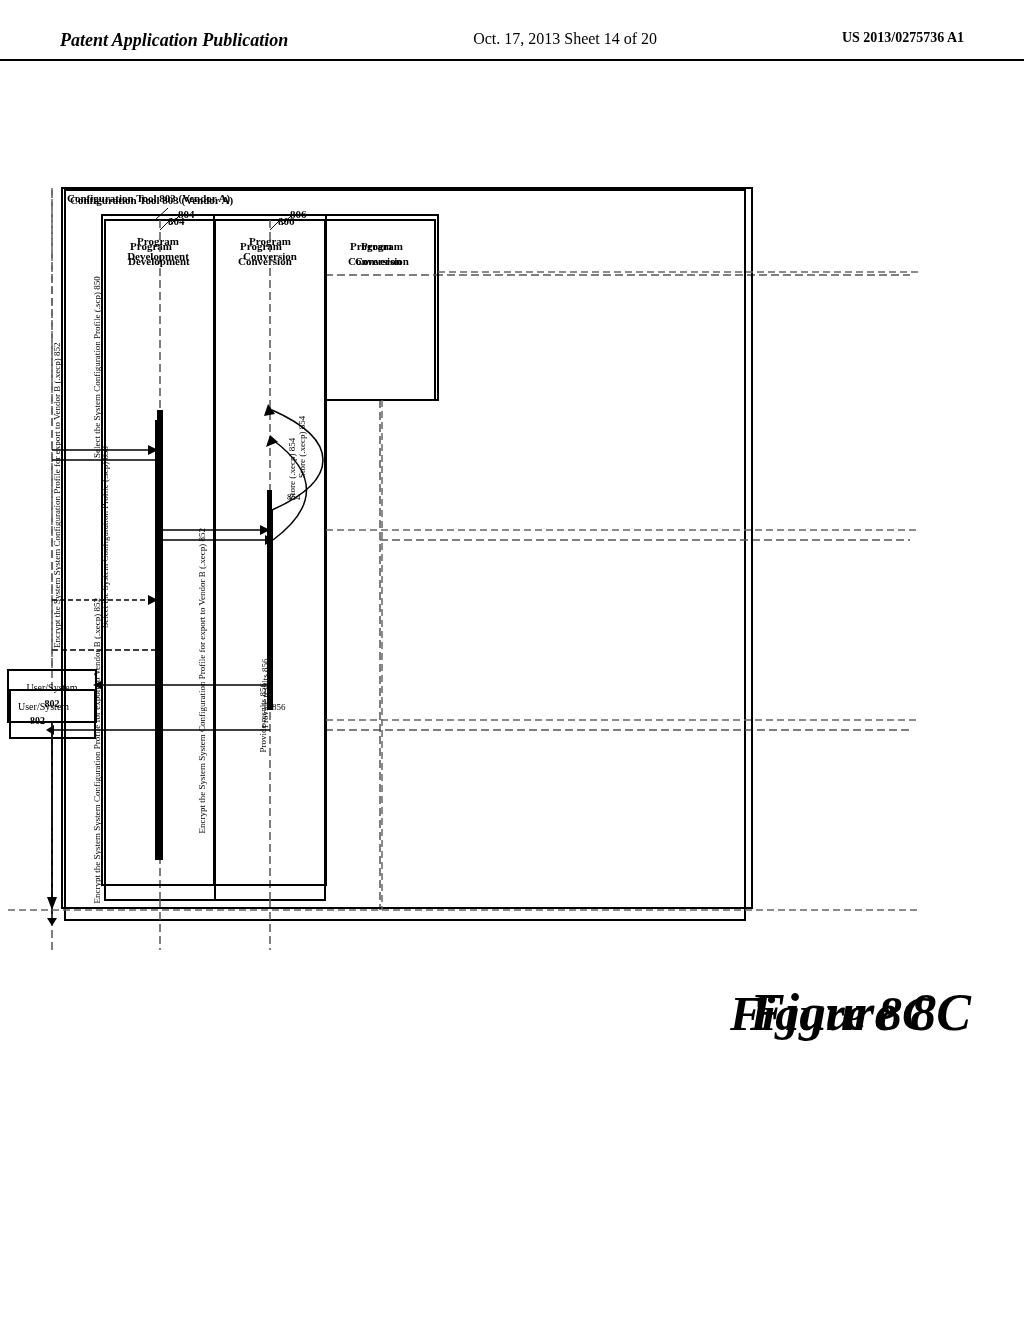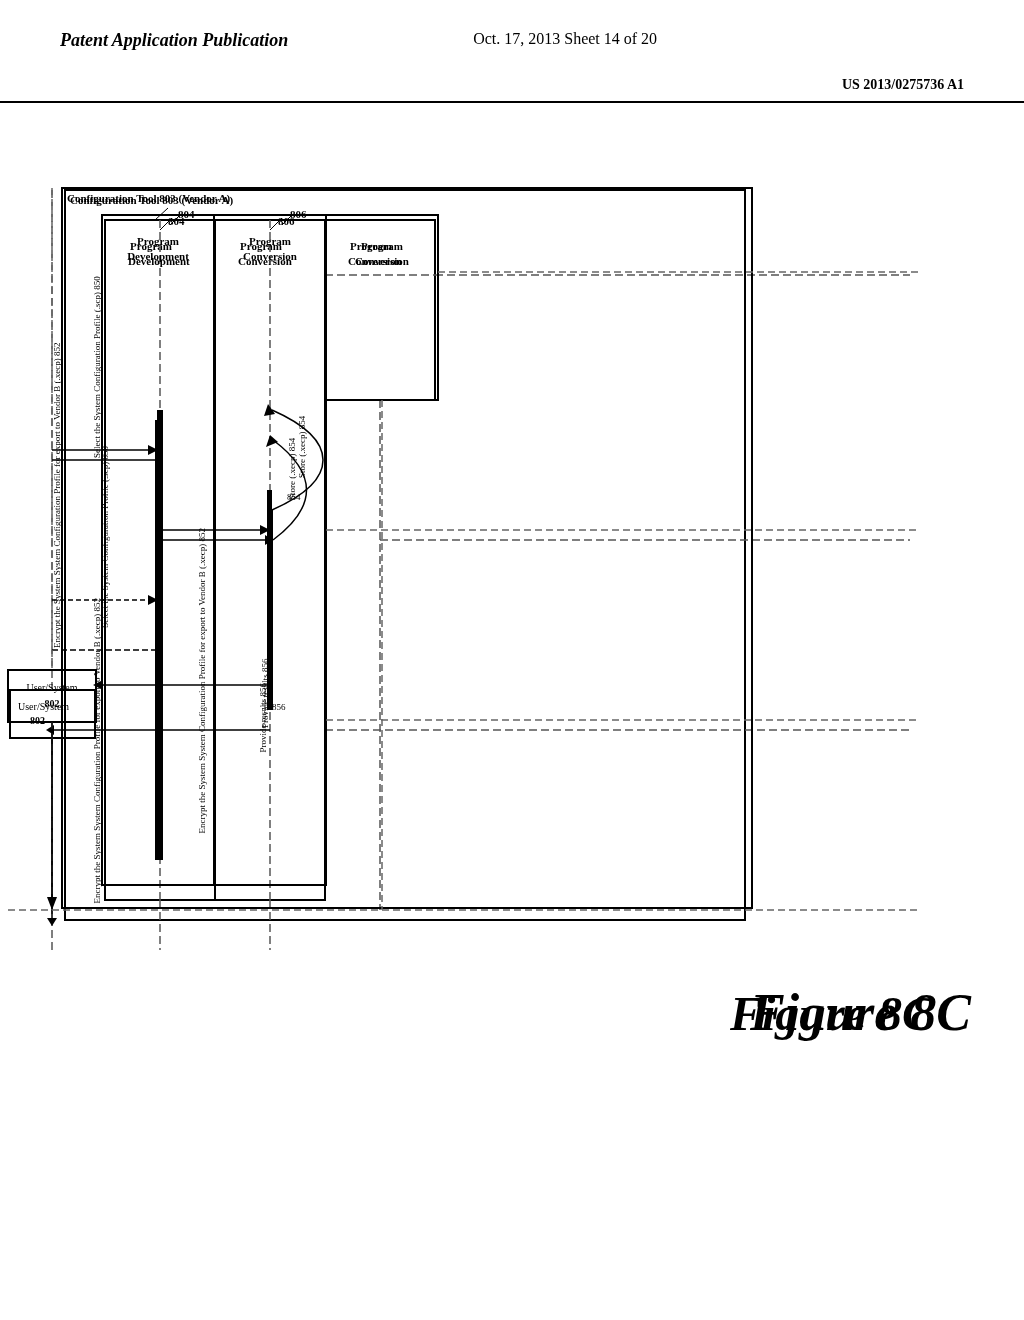--- a/index.html
+++ b/index.html
@@ -26,21 +26,20 @@
       font-weight: bold;
       font-style: italic;
     }
     .header-center {
       font-size: 16px;
       text-align: center;
     }
     .header-right {
       font-size: 14px;
       font-weight: bold;
-      margin-top: 47px;
     }
   </style>
 </head>
 <body>
 
 <div class="header">
   <div class="header-left">Patent Application Publication</div>
   <div class="header-center">Oct. 17, 2013   Sheet 14 of 20</div>
   <div class="header-right">US 2013/0275736 A1</div>
 </div>

